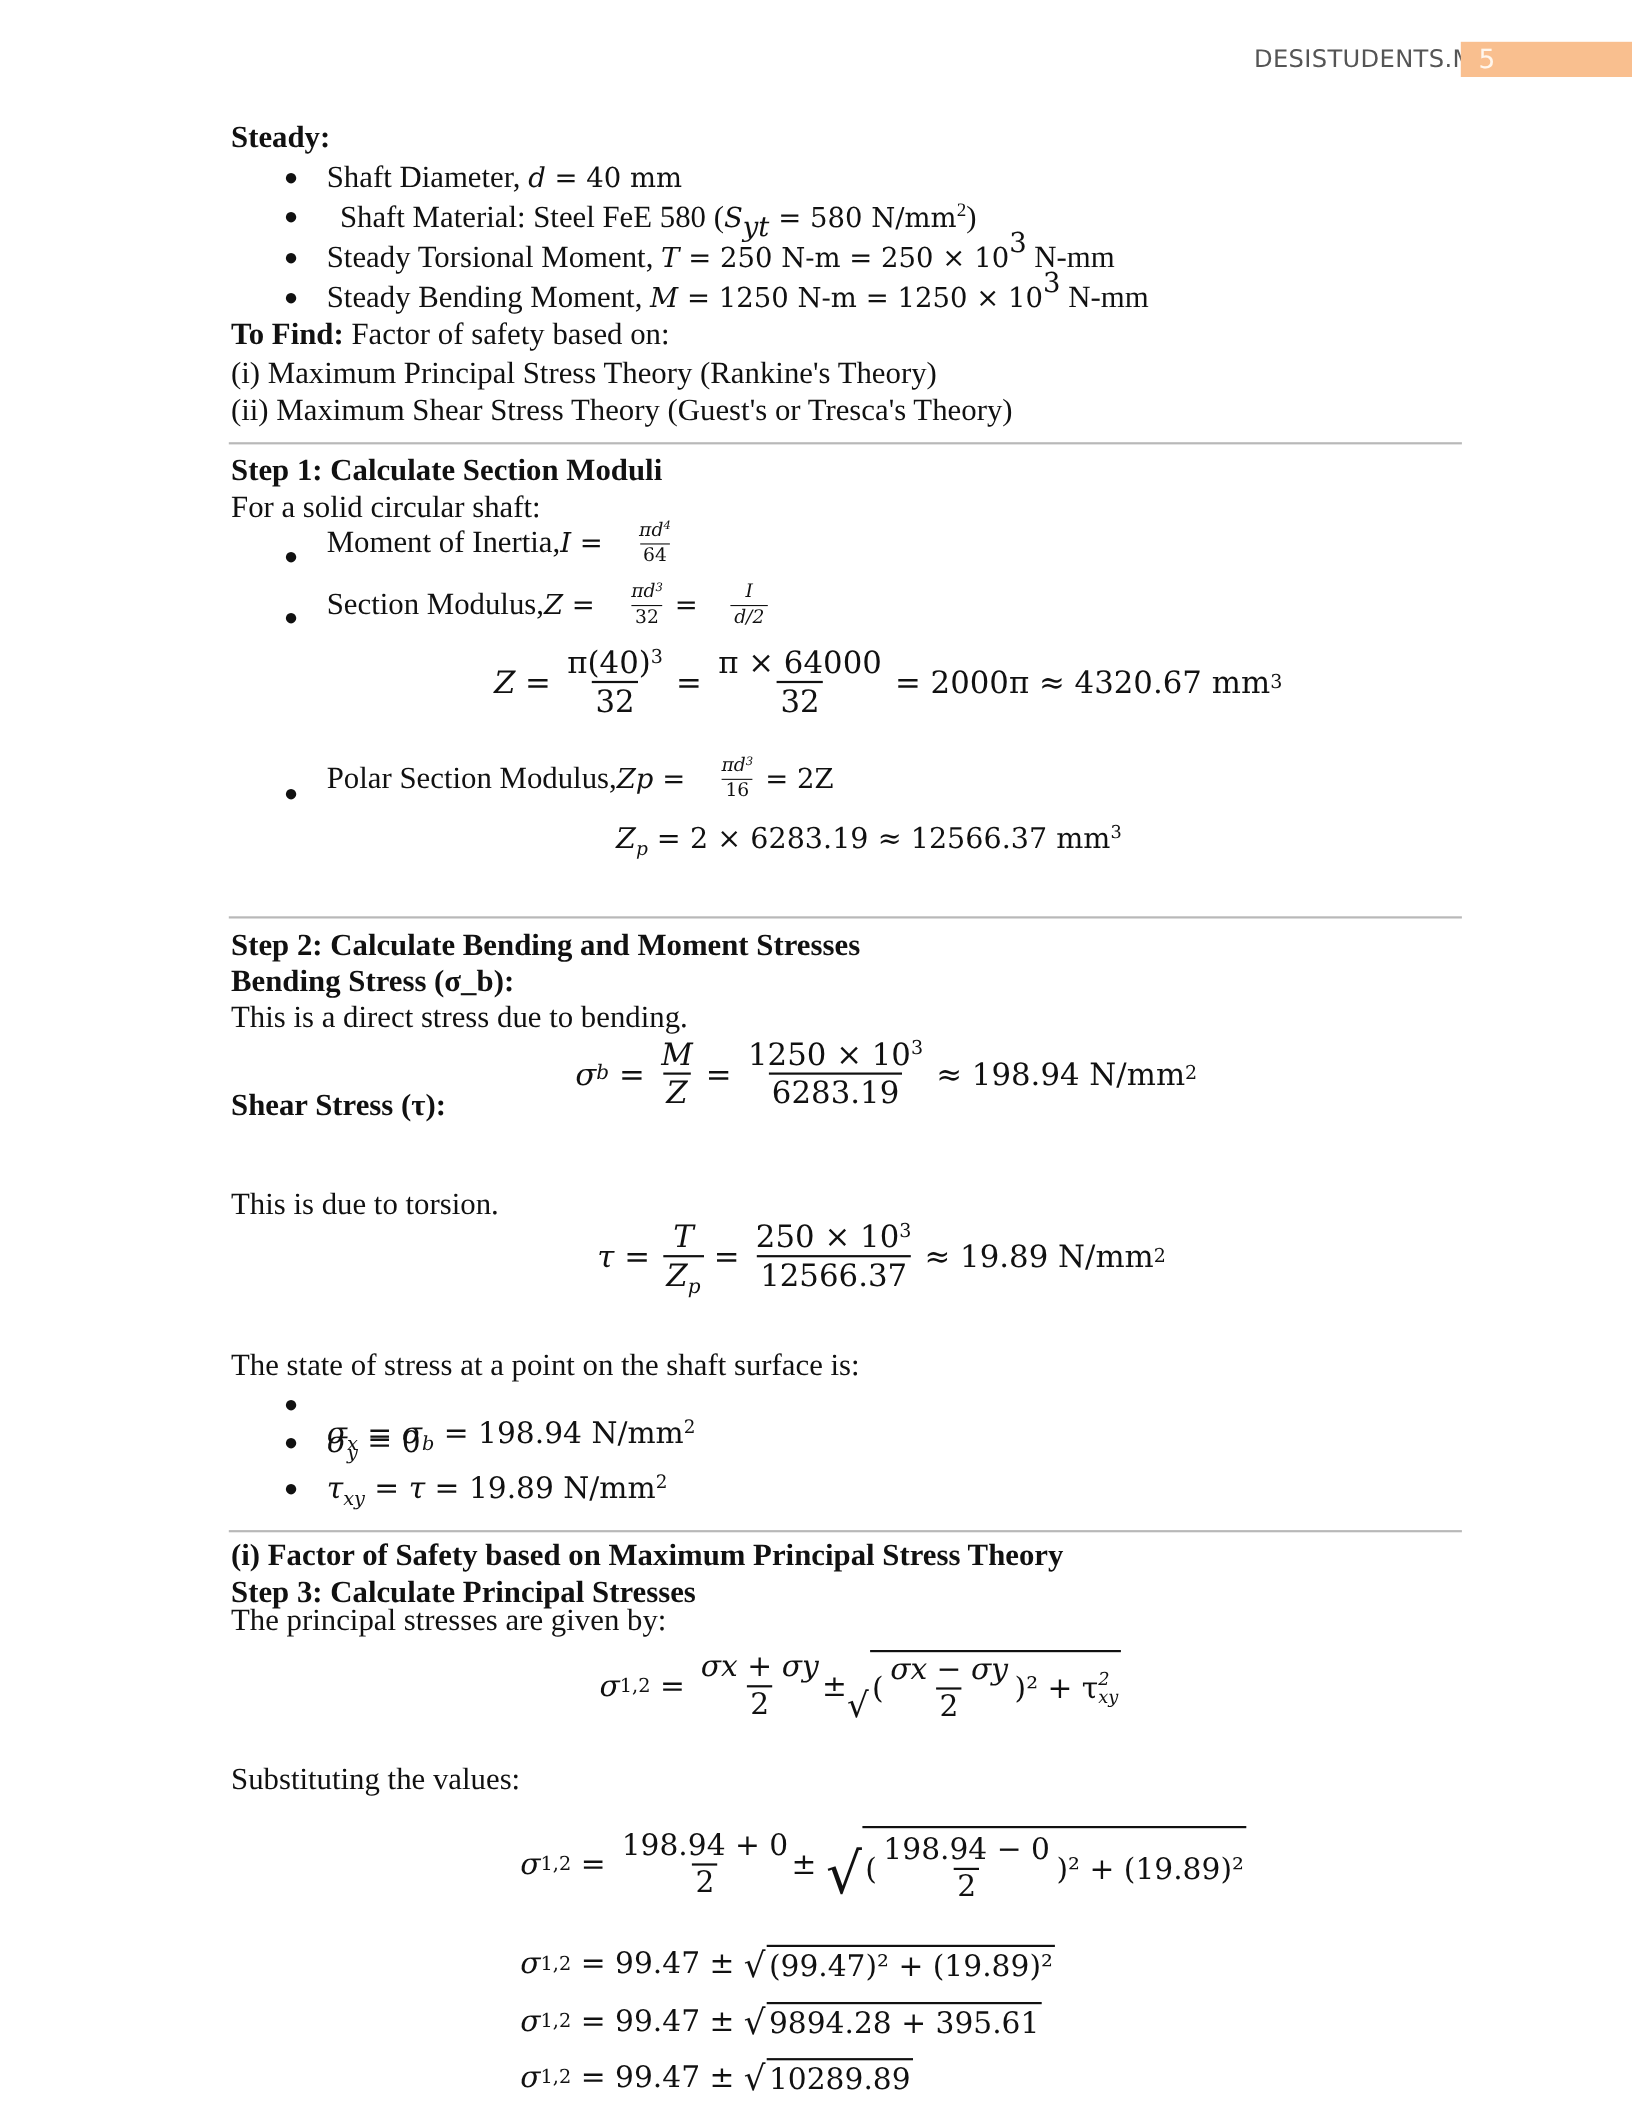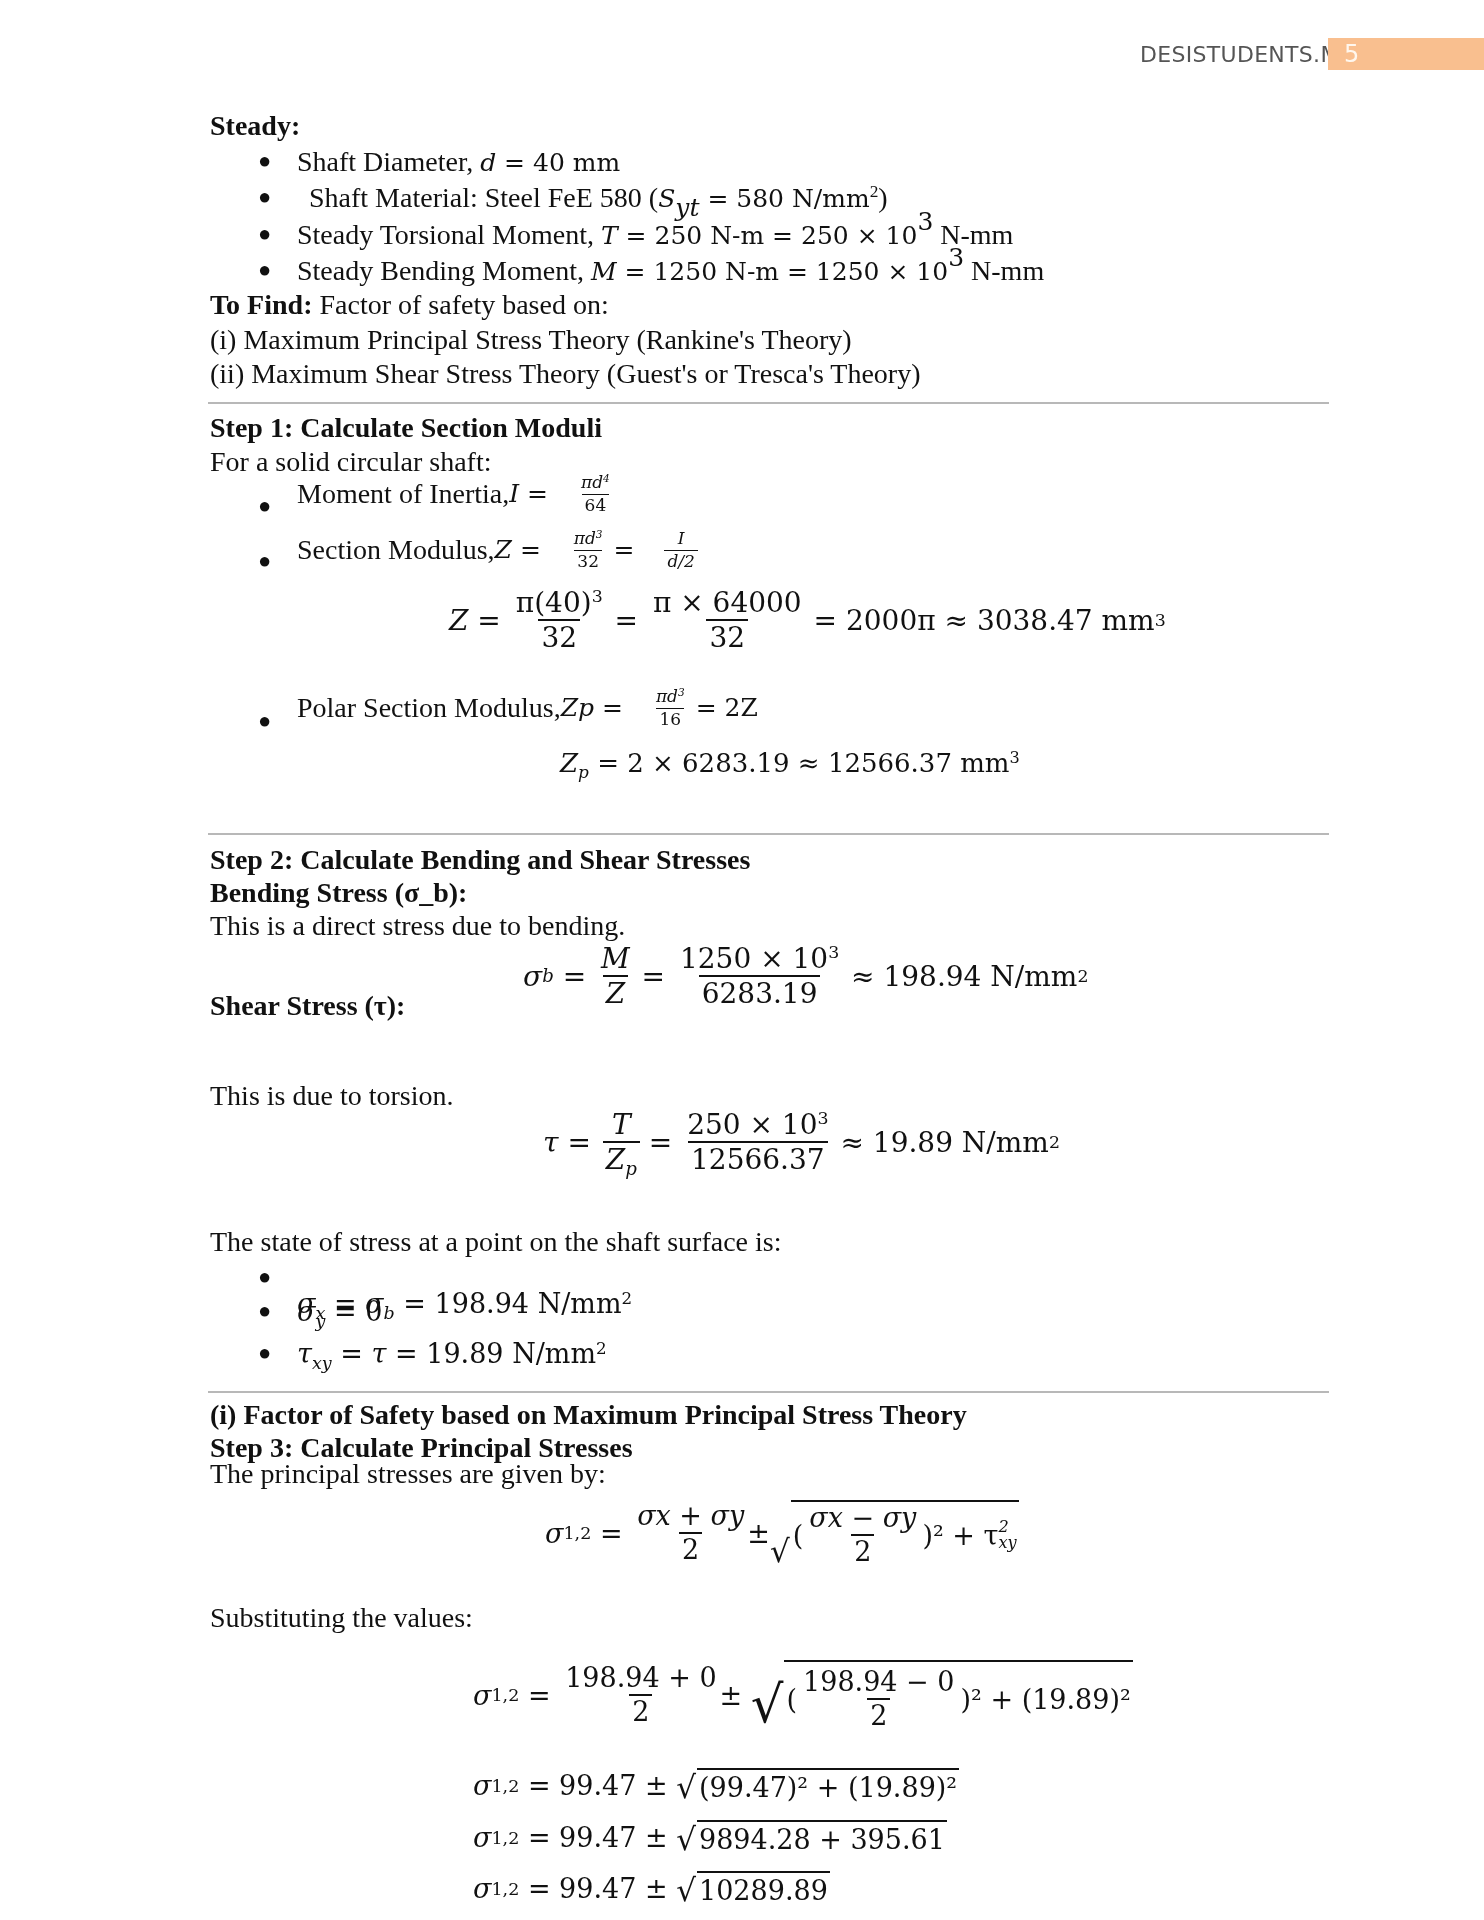--- a/index.html
+++ b/index.html
@@ -106,21 +106,21 @@
   <span class="frac">
     <span class="num"><span>π(40)</span><sup>3</sup></span>
     <span class="den">32</span>
   </span>
   <span>&nbsp;=&nbsp;</span>
   <span class="frac">
     <span class="num">π × 64000</span>
     <span class="den">32</span>
   </span>
   <span>&nbsp;</span>
-    <span>= 2000π ≈ 3038.47 mm</span>
+    <span>= 2000π ≈ 4320.67 mm</span>
     <sup>3</sup>
 </div>
 
 <span class="bullet" style="top:708px;">●</span>
 <div class="eq txt" style="left:297px; top:688px;">
   <span>Polar Section Modulus, </span>
   <span class="math mi">Z</span>
     <sub class="math mi">p</sub>
   <span class="math">&nbsp;=&nbsp;</span>
   <span class="frac small-frac math">
@@ -131,21 +131,21 @@
     <span class="math">= 2Z</span>
 </div>
 
 <div class="abs math" style="left:549px; top:748px; font-size:26px;margin-left:11px;">
   <span class="mi">Z</span><sub class="mi">p</sub>
   <span>= 2 × 6283.19 ≈ 12566.37 mm</span><sup>3</sup>
 </div>
 
 <div class="rule" style="top:833px;"></div>
 
-<div class="abs txt bold" style="left:210px; top:846px;">Step 2: Calculate Bending and Shear Stresses</div>
+<div class="abs txt bold" style="left:210px; top:846px;">Step 2: Calculate Bending and Moment Stresses</div>
 <div class="abs txt bold" style="left:210px; top:879px;">Bending Stress (σ_b):</div>
 <div class="abs txt" style="left:210px; top:912px;">This is a direct stress due to bending.</div>
 
 <div class="eq math" style="left:523px; top:944px; font-size:28px;">
   <span class="mi">σ</span>
     <sub class="mi">b</sub>
   <span>&nbsp;=&nbsp;</span>
   <span class="frac">
     <span class="num mi">M</span>
     <span class="den mi">Z</span>

